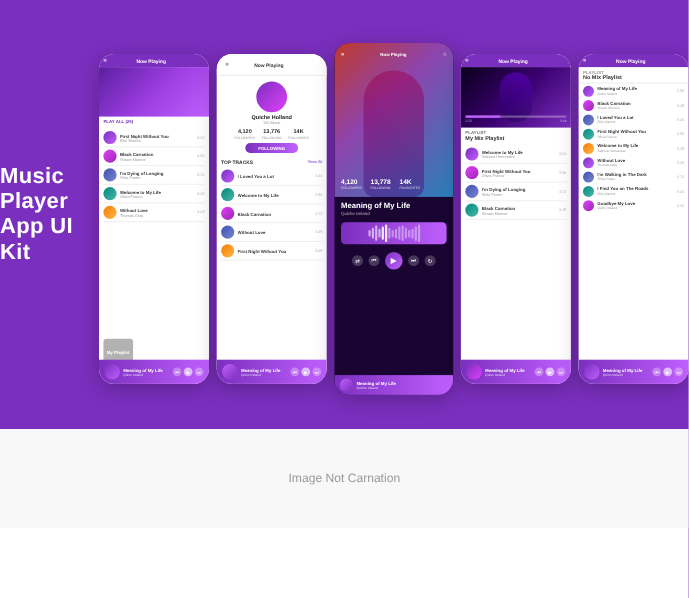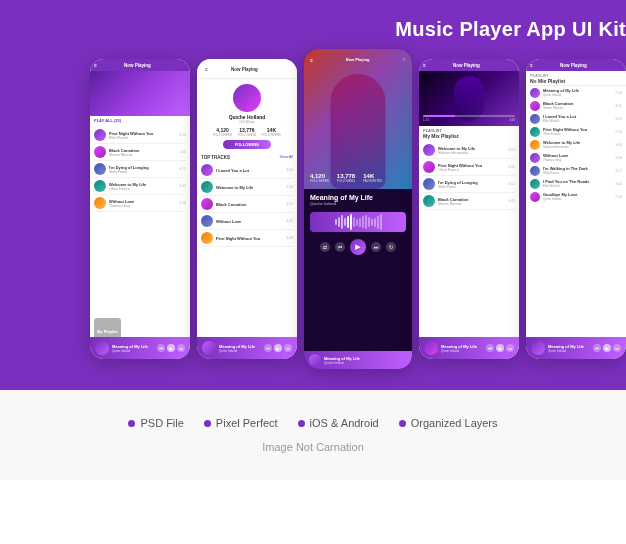--- a/index.html
+++ b/index.html
@@ -10,22 +10,22 @@
       background: #fff;
       overflow: hidden;
     }
 
     
     .top-section {
       background: #7B2FBE;
       width: 100%;
       height: 390px;
       display: flex;
-      flex-direction: column;
-      align-items: flex-end;
+      flex-direction: row;
+      align-items: center;
       padding-top: 18px;
     }
 
     .main-title {
       color: #fff;
       font-size: 20px;
       font-weight: 600;
       margin-bottom: 18px;
       letter-spacing: 0.3px;
     }
@@ -687,32 +687,14 @@
           <div class="ctrl-btn" style="background:rgba(255,255,255,0.6);">▶</div>
           <div class="ctrl-btn">⏭</div>
         </div>
       </div>
     </div>
 
   </div>
 </div>
 
 <div class="bottom-section">
-  <div class="features-row">
-    <div class="feature-item">
-      <div class="feature-dot"></div>
-      <span>PSD File</span>
-    </div>
-    <div class="feature-item">
-      <div class="feature-dot"></div>
-      <span>Pixel Perfect</span>
-    </div>
-    <div class="feature-item">
-      <div class="feature-dot"></div>
-      <span>iOS &amp; Android</span>
-    </div>
-    <div class="feature-item">
-      <div class="feature-dot"></div>
-      <span>Organized Layers</span>
-    </div>
-  </div>
   <div class="not-included">Image Not Carnation</div>
 </div>
 
 </body></html>

